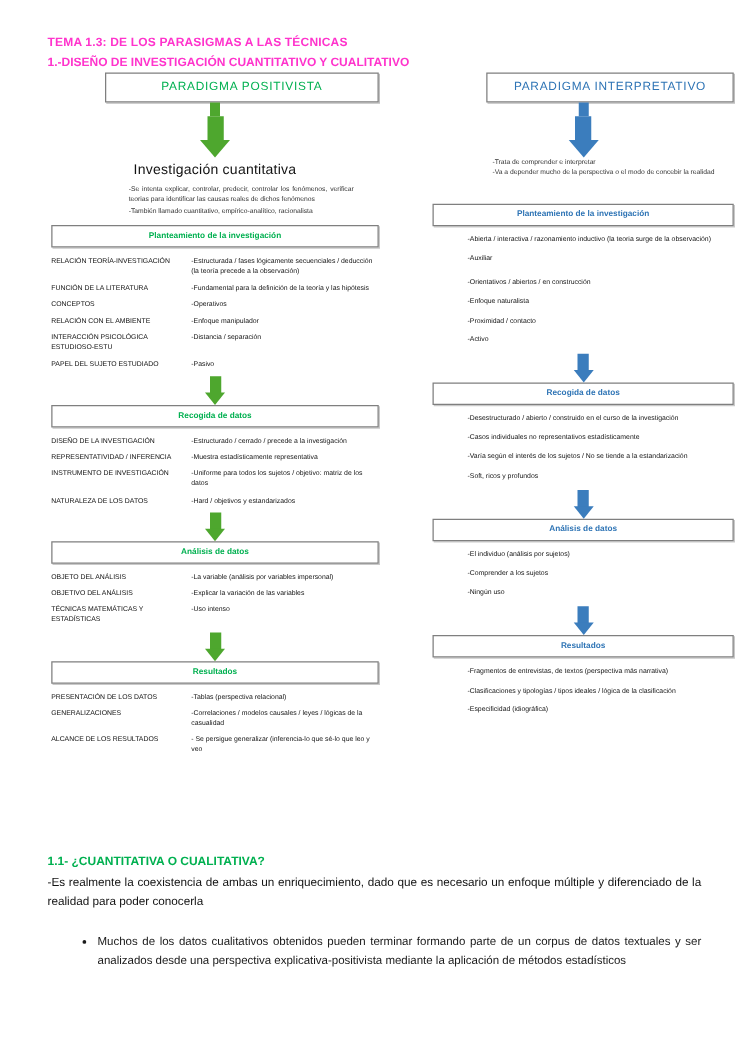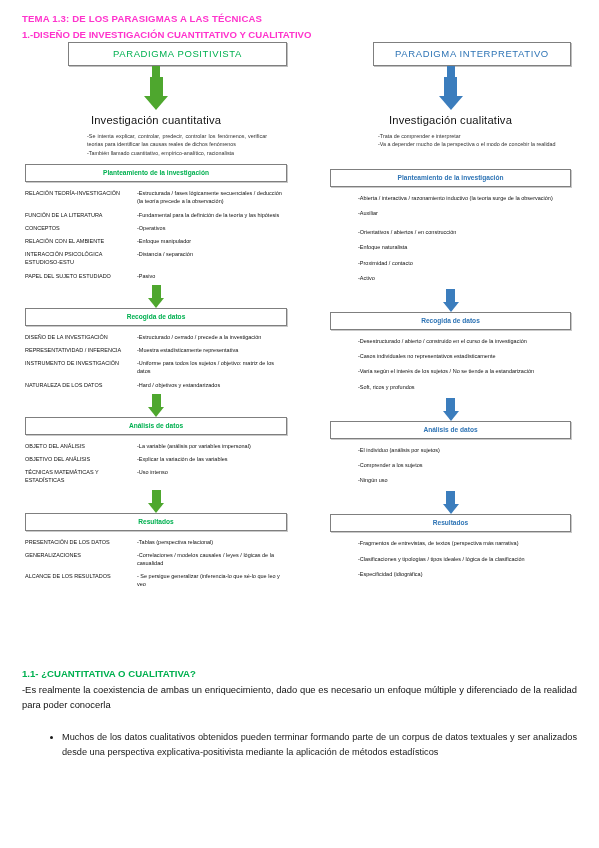--- a/index.html
+++ b/index.html
@@ -6,21 +6,21 @@
   html, body { margin: 0; padding: 0; }
   body {
     width: 599px;
     height: 848px;
     background: #ffffff;
     font-family: "Liberation Sans", sans-serif;
     color: #1a1a1a;
     position: relative;
     overflow: hidden;
   }
-  .page { position: relative; width: 599px; height: 649px; padding: 0; }
+  .page { position: relative; width: 599px; height: 649px; padding: 16px; }
 
   
   .intro { padding: 12px 22px 0 22px; }
   .heading-pink {
     color: #ff33cc;
     font-size: 9.6px;
     font-weight: bold;
     letter-spacing: 0.15px;
     margin: 0 0 3px 0;
     line-height: 13px;
@@ -302,21 +302,20 @@
     <div class="col col-right">
 
       <div class="para-box blue">PARADIGMA INTERPRETATIVO</div>
       <div class="stub blue">
           <i></i>
         </div>
       <div class="arrow-big blue">
         <div class="shaft"></div>
           <div class="head"></div>
       </div>
-      <div class="res-title">Investigación cualitativa</div>
       <p class="res-desc right" style="white-space:pre-line">-Trata de comprender e interpretar
 -Va a depender mucho de la perspectiva o el modo de concebir la realidad</p>
 
       <div style="margin-top:20px">
         <div class="sec-box blue">Planteamiento de la investigación</div>
         <div class="vals">
           <div class="v">-Abierta / interactiva / razonamiento inductivo (la teoria surge de la observación)</div>
           <div class="v">-Auxiliar</div>
           <div class="v" style="margin-top:11px">-Orientativos / abiertos / en construcción</div>
           <div class="v">-Enfoque naturalista</div>

